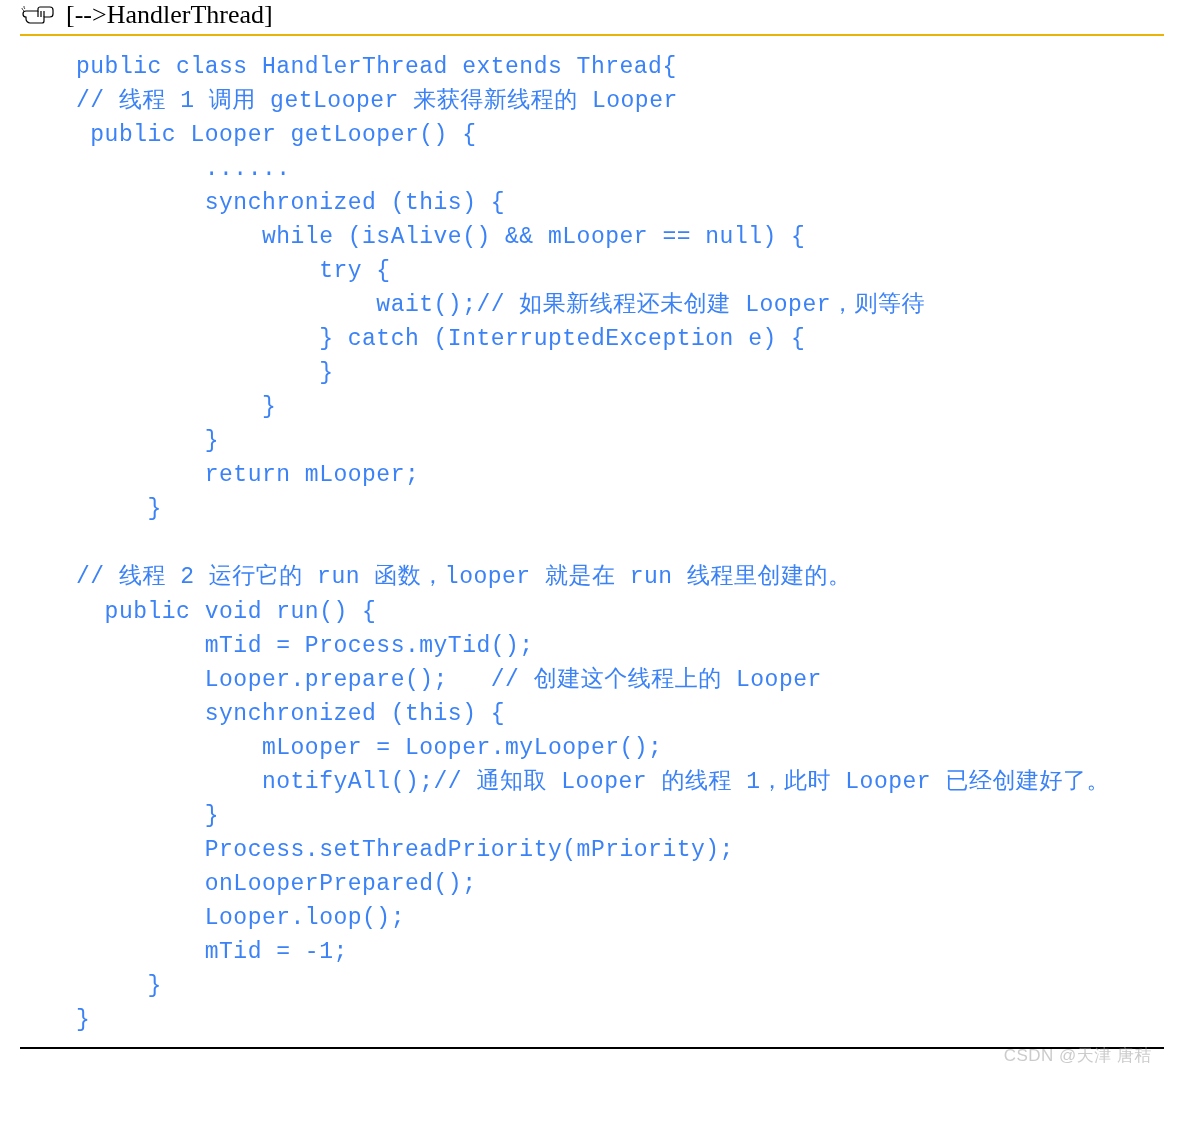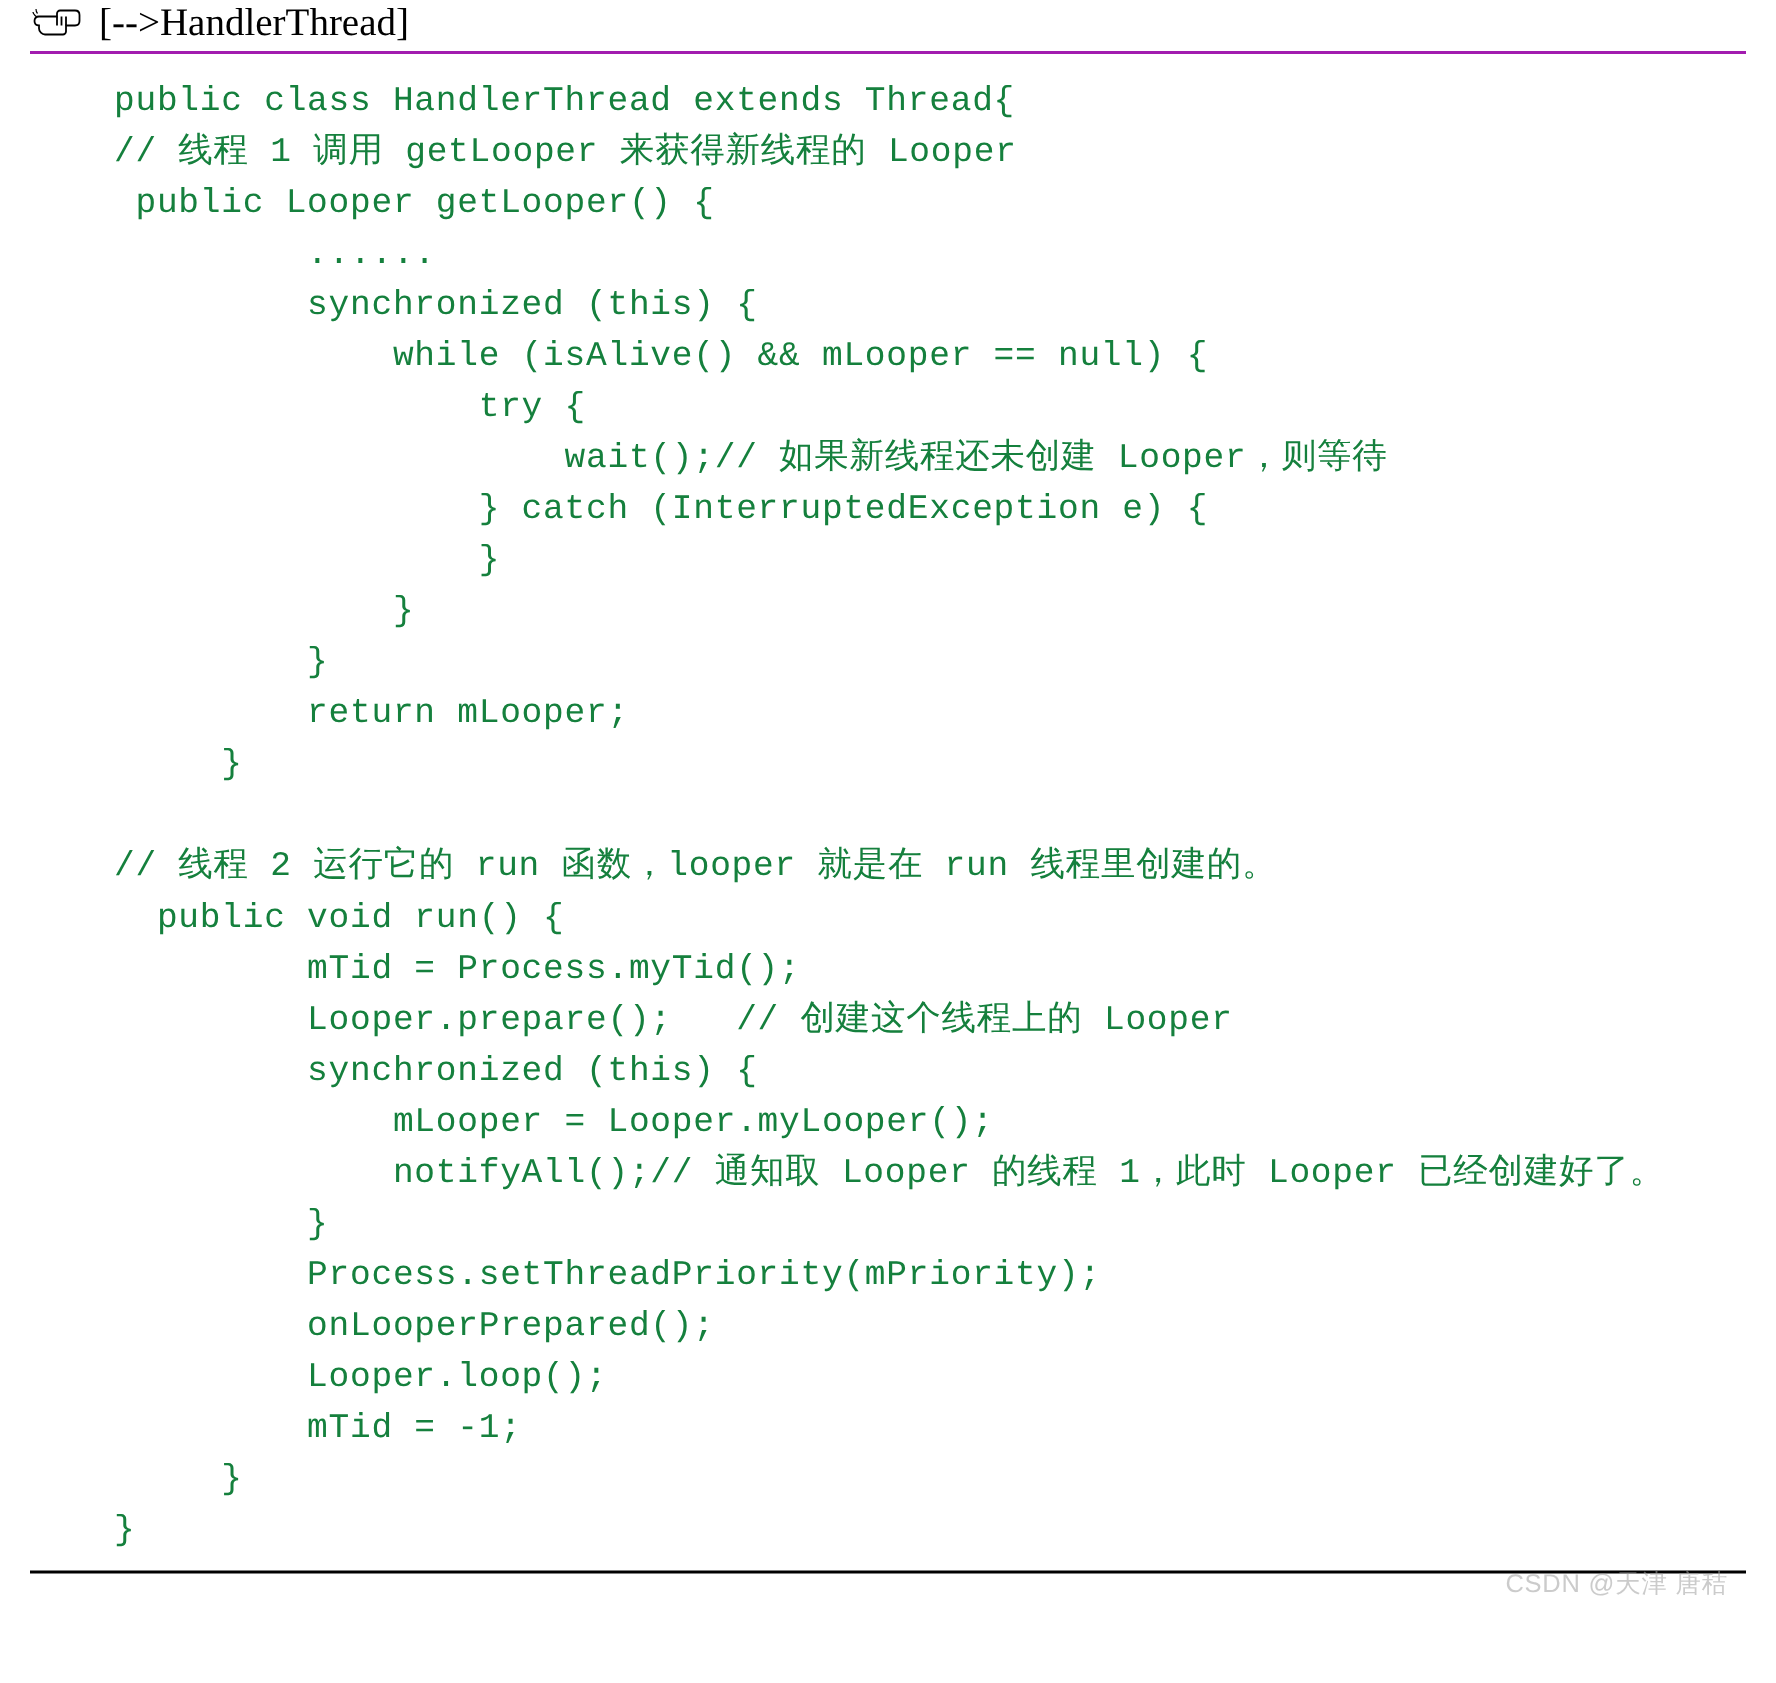--- a/index.html
+++ b/index.html
@@ -8,41 +8,41 @@
       background: #ffffff;
       font-family: 'Times New Roman', serif;
       width: 1184px;
     }
     .page {
       padding: 0 20px 20px 20px;
     }
     .header {
       display: flex;
       align-items: center;
-      border-bottom: 2px solid #a21caf;
+      border-bottom: 2px solid #eab308;
       padding-bottom: 4px;
       margin-bottom: 14px;
     }
     .hand-icon {
       width: 36px;
       height: 24px;
       margin-right: 10px;
       flex-shrink: 0;
     }
     .header-title {
       font-size: 26px;
       font-weight: normal;
       color: #000;
     }
     .code-block {
       font-family: 'Courier New', monospace;
       font-size: 23px;
       line-height: 1.48;
       white-space: pre;
-      color: #15803d;
+      color: #3b82f6;
       padding-left: 56px;
       padding-bottom: 10px;
       border-bottom: 2px solid #000;
       letter-spacing: 0.5px;
     }
     .watermark {
       position: absolute;
       bottom: 2px;
       right: 32px;
       color: rgba(160,160,160,0.55);

